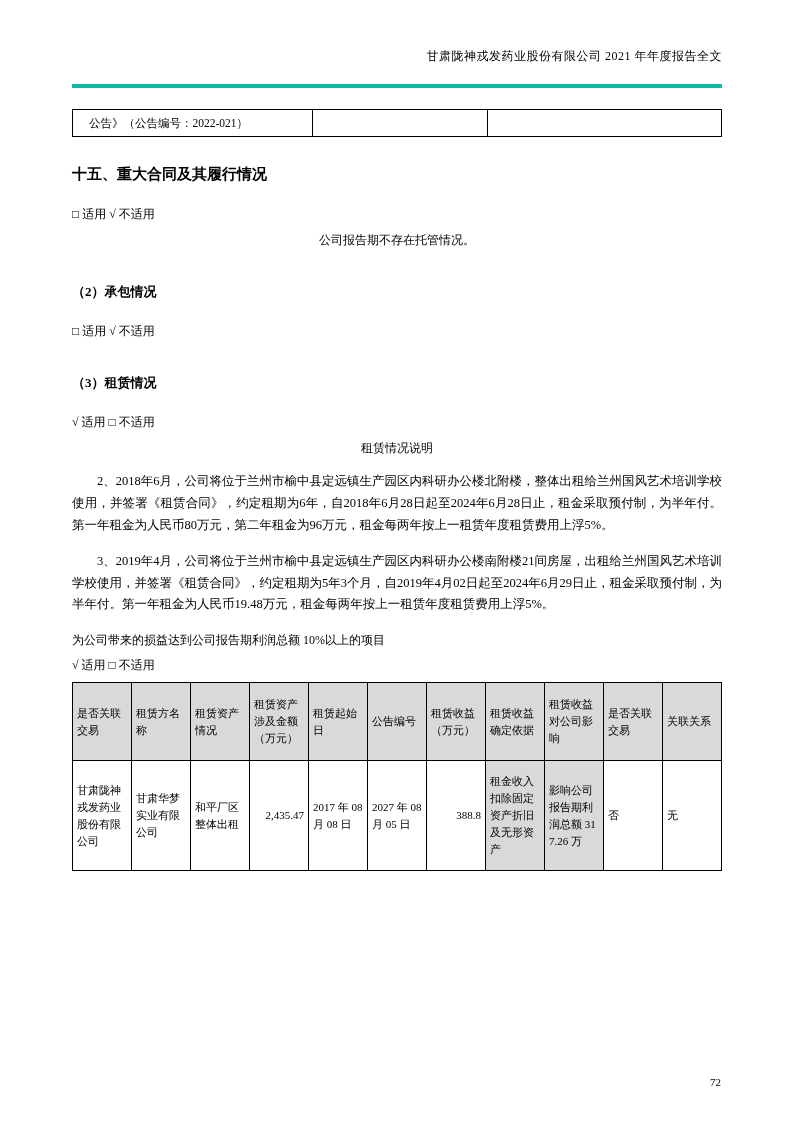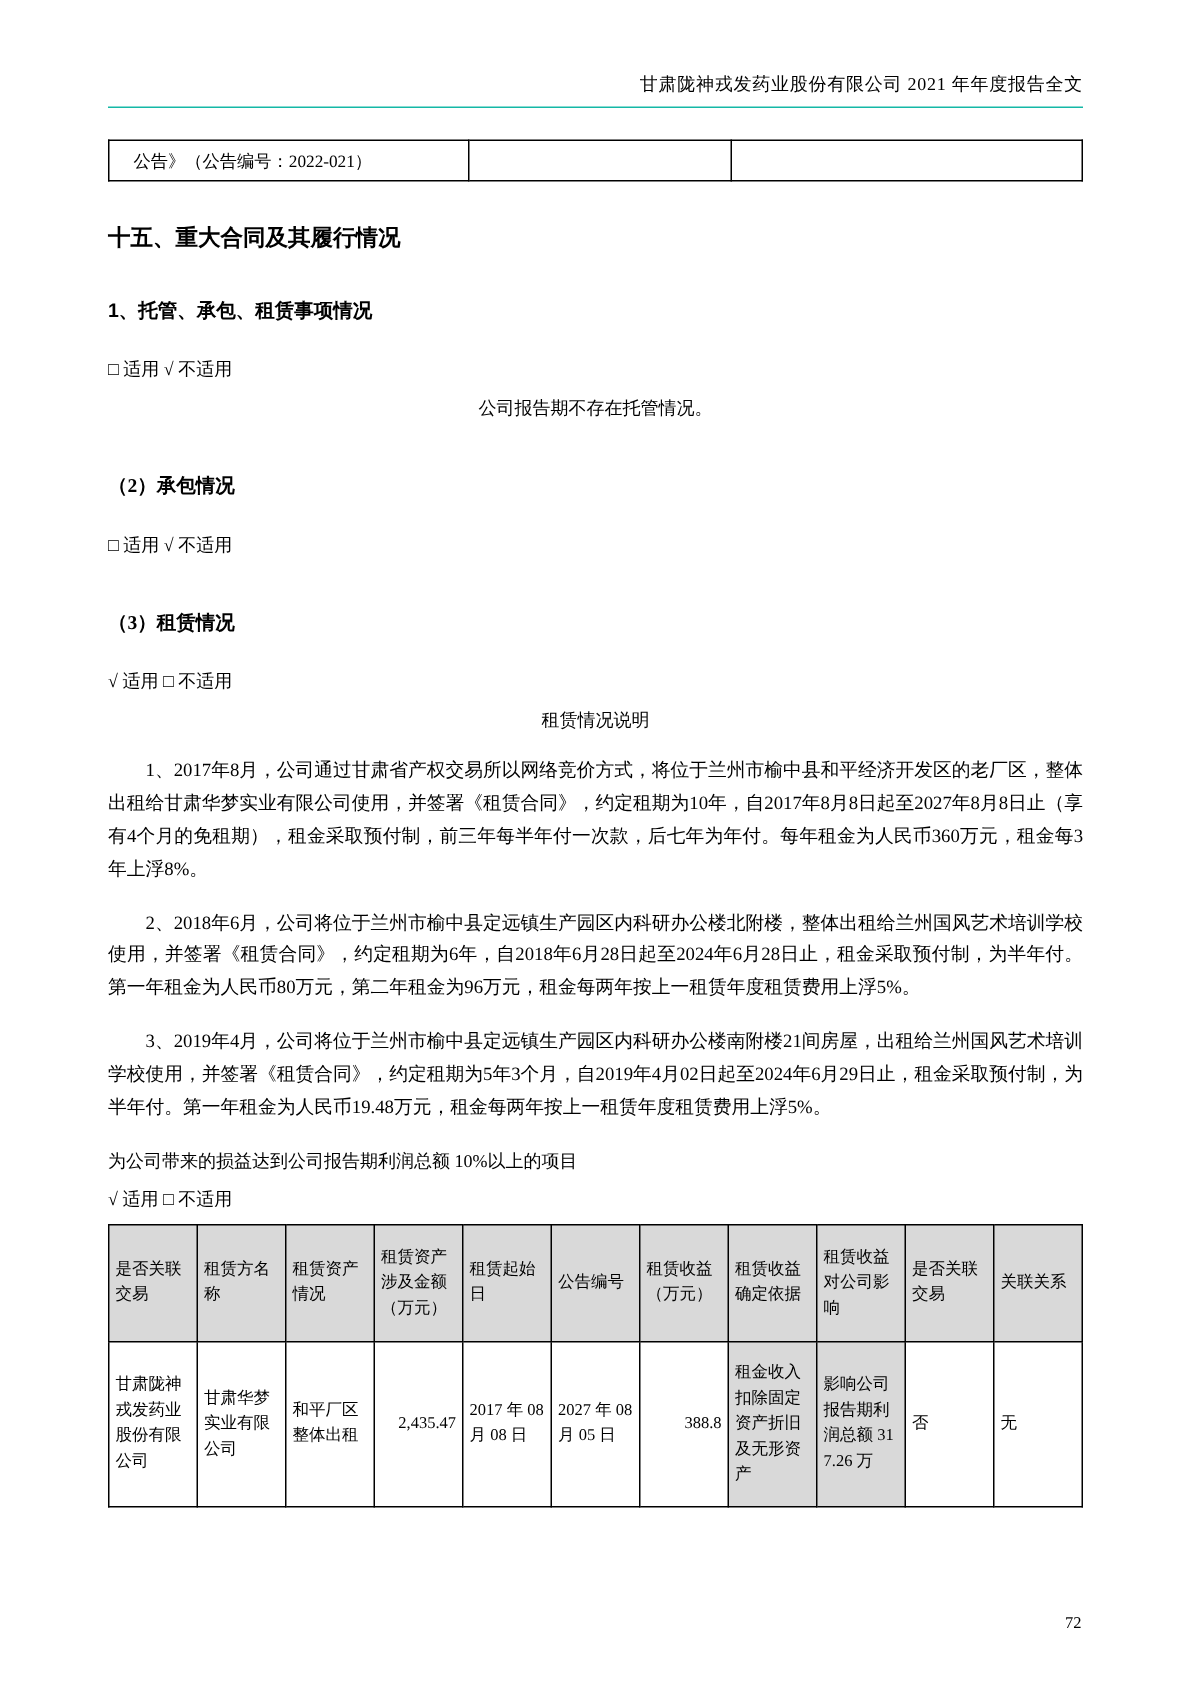--- a/index.html
+++ b/index.html
@@ -13,22 +13,22 @@
     width: 793px;
     height: 1122px;
     margin: 0 auto;
     background: #ffffff;
     padding: 48px 71px 0 72px;
   }
   .doc-header {
     text-align: right;
     font-size: 12px;
     letter-spacing: 0.5px;
-    padding-bottom: 6px;
-    border-bottom: 1px solid #14b8a6;
+    padding-bottom: 19px;
+    border-bottom: 4px solid #14b8a6;
   }
   
   table { border-collapse: collapse; width: 100%; }
   .top-table { margin-top: 21px; font-size: 11.5px; }
   .top-table td {
     border: 1px solid #000;
     height: 27px;
     padding: 2px 4px;
     vertical-align: middle;
   }
@@ -118,33 +118,31 @@
       <tr>
         <td>公告》（公告编号：2022-021）</td>
         <td></td>
         <td></td>
       </tr>
     </tbody>
   </table>
 
   <div class="h-major">十五、重大合同及其履行情况</div>
 
-  <div class="h-sub">1、托管、承包、租赁事项情况</div>
 
   <div class="applicable-line">□ 适用 √ 不适用</div>
   <div class="plain-line">公司报告期不存在托管情况。</div>
 
   <div class="h-item">（2）承包情况</div>
   <div class="applicable-line">□ 适用 √ 不适用</div>
 
   <div class="h-item">（3）租赁情况</div>
   <div class="applicable-line">√ 适用 □ 不适用</div>
   <div class="plain-line">租赁情况说明</div>
 
-  <p class="body-para">1、2017年8月，公司通过甘肃省产权交易所以网络竞价方式，将位于兰州市榆中县和平经济开发区的老厂区，整体出租给甘肃华梦实业有限公司使用，并签署《租赁合同》，约定租期为10年，自2017年8月8日起至2027年8月8日止（享有4个月的免租期），租金采取预付制，前三年每半年付一次款，后七年为年付。每年租金为人民币360万元，租金每3年上浮8%。</p>
   <p class="body-para">2、2018年6月，公司将位于兰州市榆中县定远镇生产园区内科研办公楼北附楼，整体出租给兰州国风艺术培训学校使用，并签署《租赁合同》，约定租期为6年，自2018年6月28日起至2024年6月28日止，租金采取预付制，为半年付。第一年租金为人民币80万元，第二年租金为96万元，租金每两年按上一租赁年度租赁费用上浮5%。</p>
   <p class="body-para">3、2019年4月，公司将位于兰州市榆中县定远镇生产园区内科研办公楼南附楼21间房屋，出租给兰州国风艺术培训学校使用，并签署《租赁合同》，约定租期为5年3个月，自2019年4月02日起至2024年6月29日止，租金采取预付制，为半年付。第一年租金为人民币19.48万元，租金每两年按上一租赁年度租赁费用上浮5%。</p>
 
   <div class="note-line">为公司带来的损益达到公司报告期利润总额 10%以上的项目</div>
   <div class="applicable-line2">√ 适用 □ 不适用</div>
 
   <table class="lease-table">
     <thead>
       <tr class="hdr-row">
         <th>是否关联交易</th>

